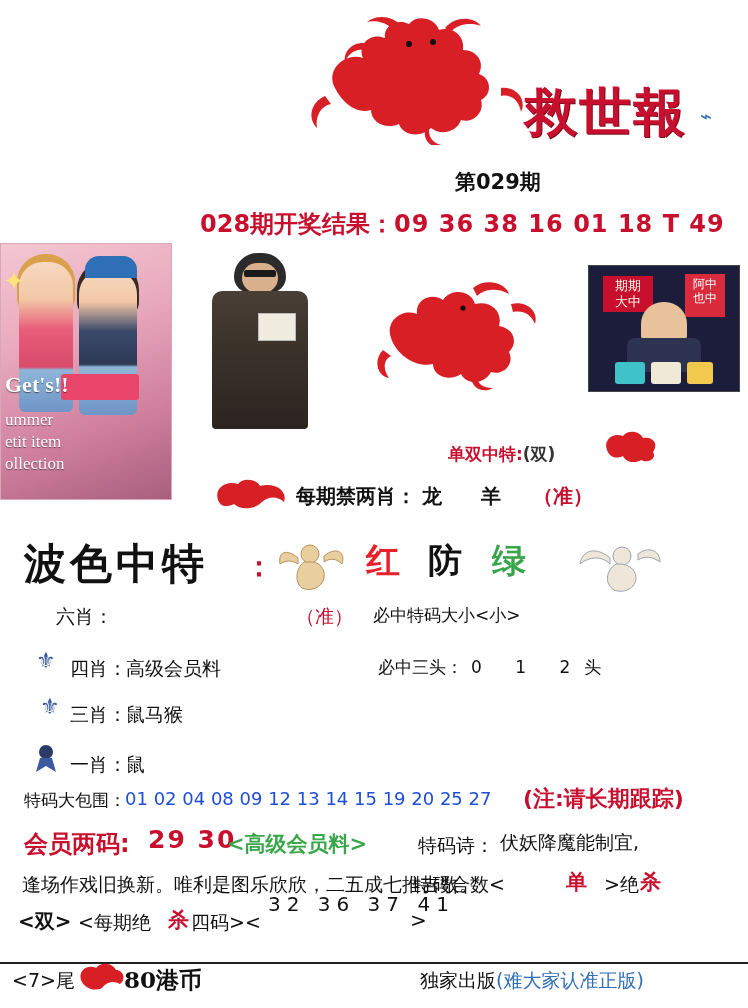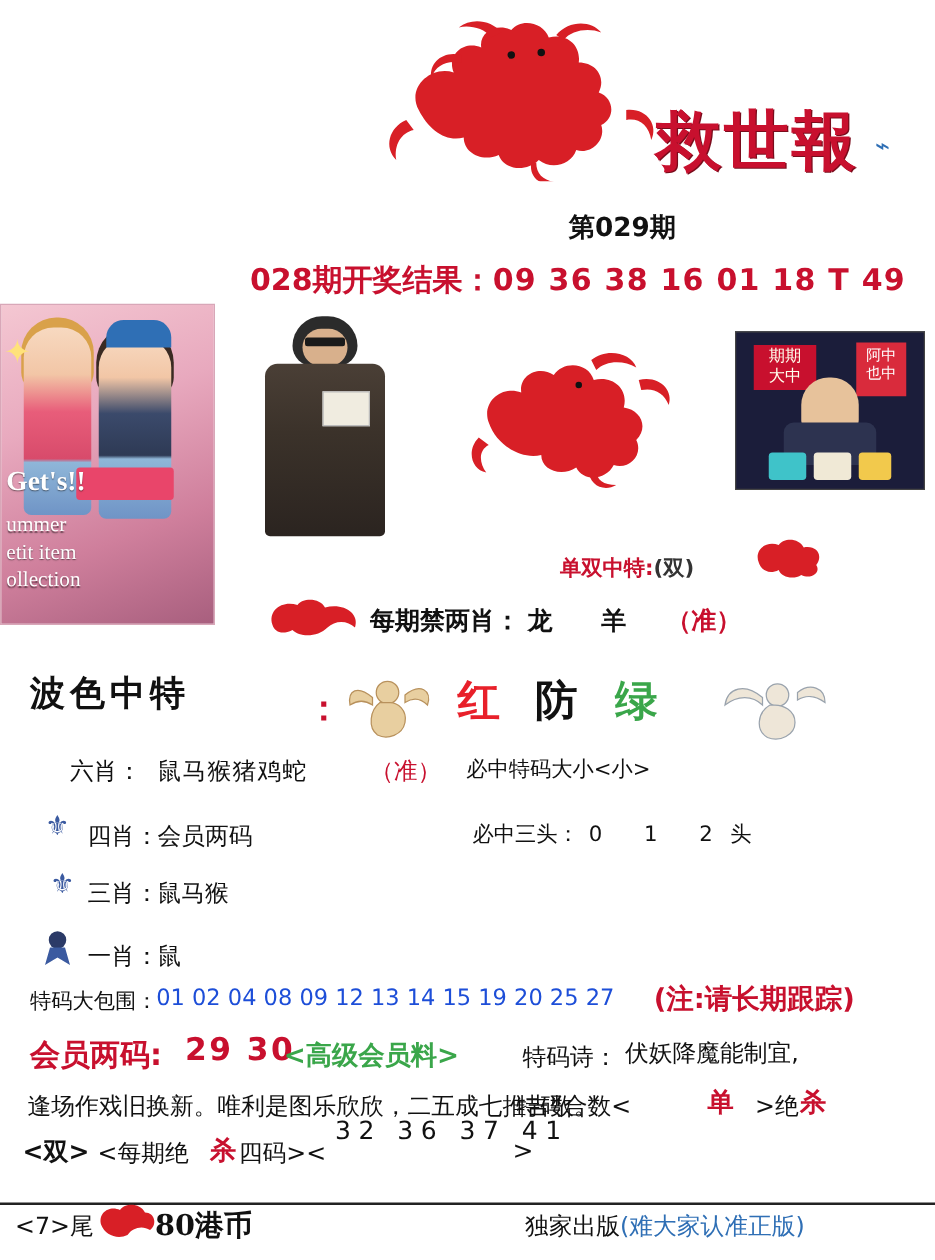--- a/index.html
+++ b/index.html
@@ -83,21 +83,21 @@
   .row{position:absolute;white-space:nowrap;}
   .cn{font-family:"DejaVu Sans", sans-serif;}
 
   .dan-shuang{left:448px;top:443px;font-size:17px;font-weight:bold;color:#c8102e;}
   .dan-shuang .val{color:#333;}
 
   .ban-row{left:296px;top:483px;font-size:20px;font-weight:bold;color:#111;}
   .ban-row .zodiacs{color:#111;letter-spacing:16px;margin-left:6px;}
   .ban-row .zhun{color:#c8102e;margin-left:16px;}
 
-  .bose{left:24px;top:536px;font-size:28px;font-weight:bold;
+  .bose{left:24px;top:536px;font-size:42px;font-weight:bold;
         color:#111;letter-spacing:4px;font-family:"DejaVu Serif",serif;}
   .bose-colon{left:245px;top:548px;font-size:28px;color:#c8102e;font-weight:bold;}
   .color-red{left:366px;top:538px;font-size:34px;font-weight:bold;color:#e8202a;font-family:"DejaVu Serif",serif;}
   .color-fang{left:428px;top:538px;font-size:34px;font-weight:bold;color:#111;font-family:"DejaVu Serif",serif;}
   .color-green{left:492px;top:538px;font-size:34px;font-weight:bold;color:#3aa64a;font-family:"DejaVu Serif",serif;}
 
   .l-six{left:56px;top:604px;font-size:19px;color:#111;}
   .v-six{left:126px;top:604px;font-size:19px;color:#111;letter-spacing:1px;}
   .zhun2{left:296px;top:604px;font-size:19px;color:#c8102e;}
   .bizhong{left:373px;top:604px;font-size:17px;color:#111;}
@@ -263,27 +263,26 @@
   <svg class="cherub" style="left:576px;top:534px;width:86px;height:62px;" viewBox="0 0 86 62">
     <g fill="#eee6d8" stroke="#9aa3ad" stroke-width="1">
       <circle cx="46" cy="22" r="9"></circle>
       <path d="M40 30 C30 36 28 50 38 56 C48 60 60 54 60 44 C60 34 50 30 44 30 Z"></path>
       <path d="M34 24 C20 12 6 16 4 30 C14 22 26 22 34 30 Z"></path>
       <path d="M62 20 C72 12 84 16 84 28 C76 22 68 22 62 26 Z"></path>
     </g>
   </svg>
 
   <div class="row cn l-six">六肖：</div>
-  <div class="row cn v-six">鼠马猴猪鸡蛇</div>
   <div class="row cn zhun2">（准）</div>
   <div class="row cn bizhong">必中特码大小&lt;小&gt;</div>
 
   <div class="fleur" style="left:36px;top:648px;">⚜</div>
   <div class="row cn l-four">四肖：</div>
-  <div class="row cn v-four">会员两码</div>
+  <div class="row cn v-four">高级会员料</div>
   <div class="row cn santou">
     <span>必中三头：</span><span class="n">0  1  2头</span>
   </div>
 
   <div class="fleur" style="left:40px;top:694px;">⚜</div>
   <div class="row cn l-three">三肖：</div>
   <div class="row cn v-three">鼠马猴</div>
 
   <svg style="position:absolute;left:28px;top:742px;width:36px;height:30px;" viewBox="0 0 36 30">
     <circle cx="18" cy="10" r="7" fill="#2b3a67"></circle>

